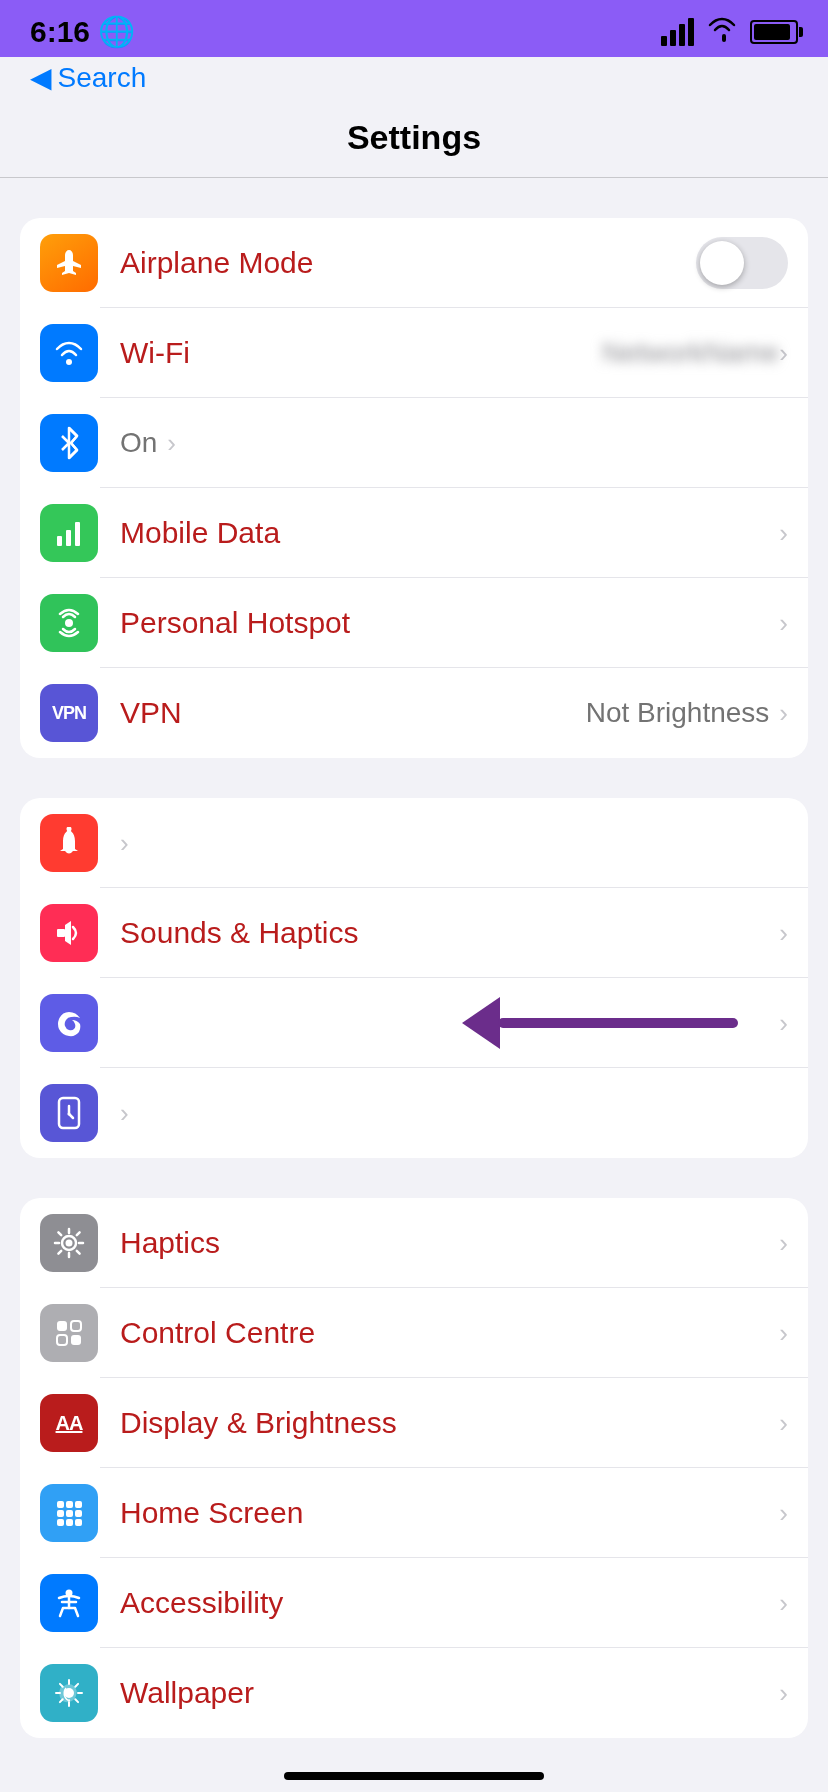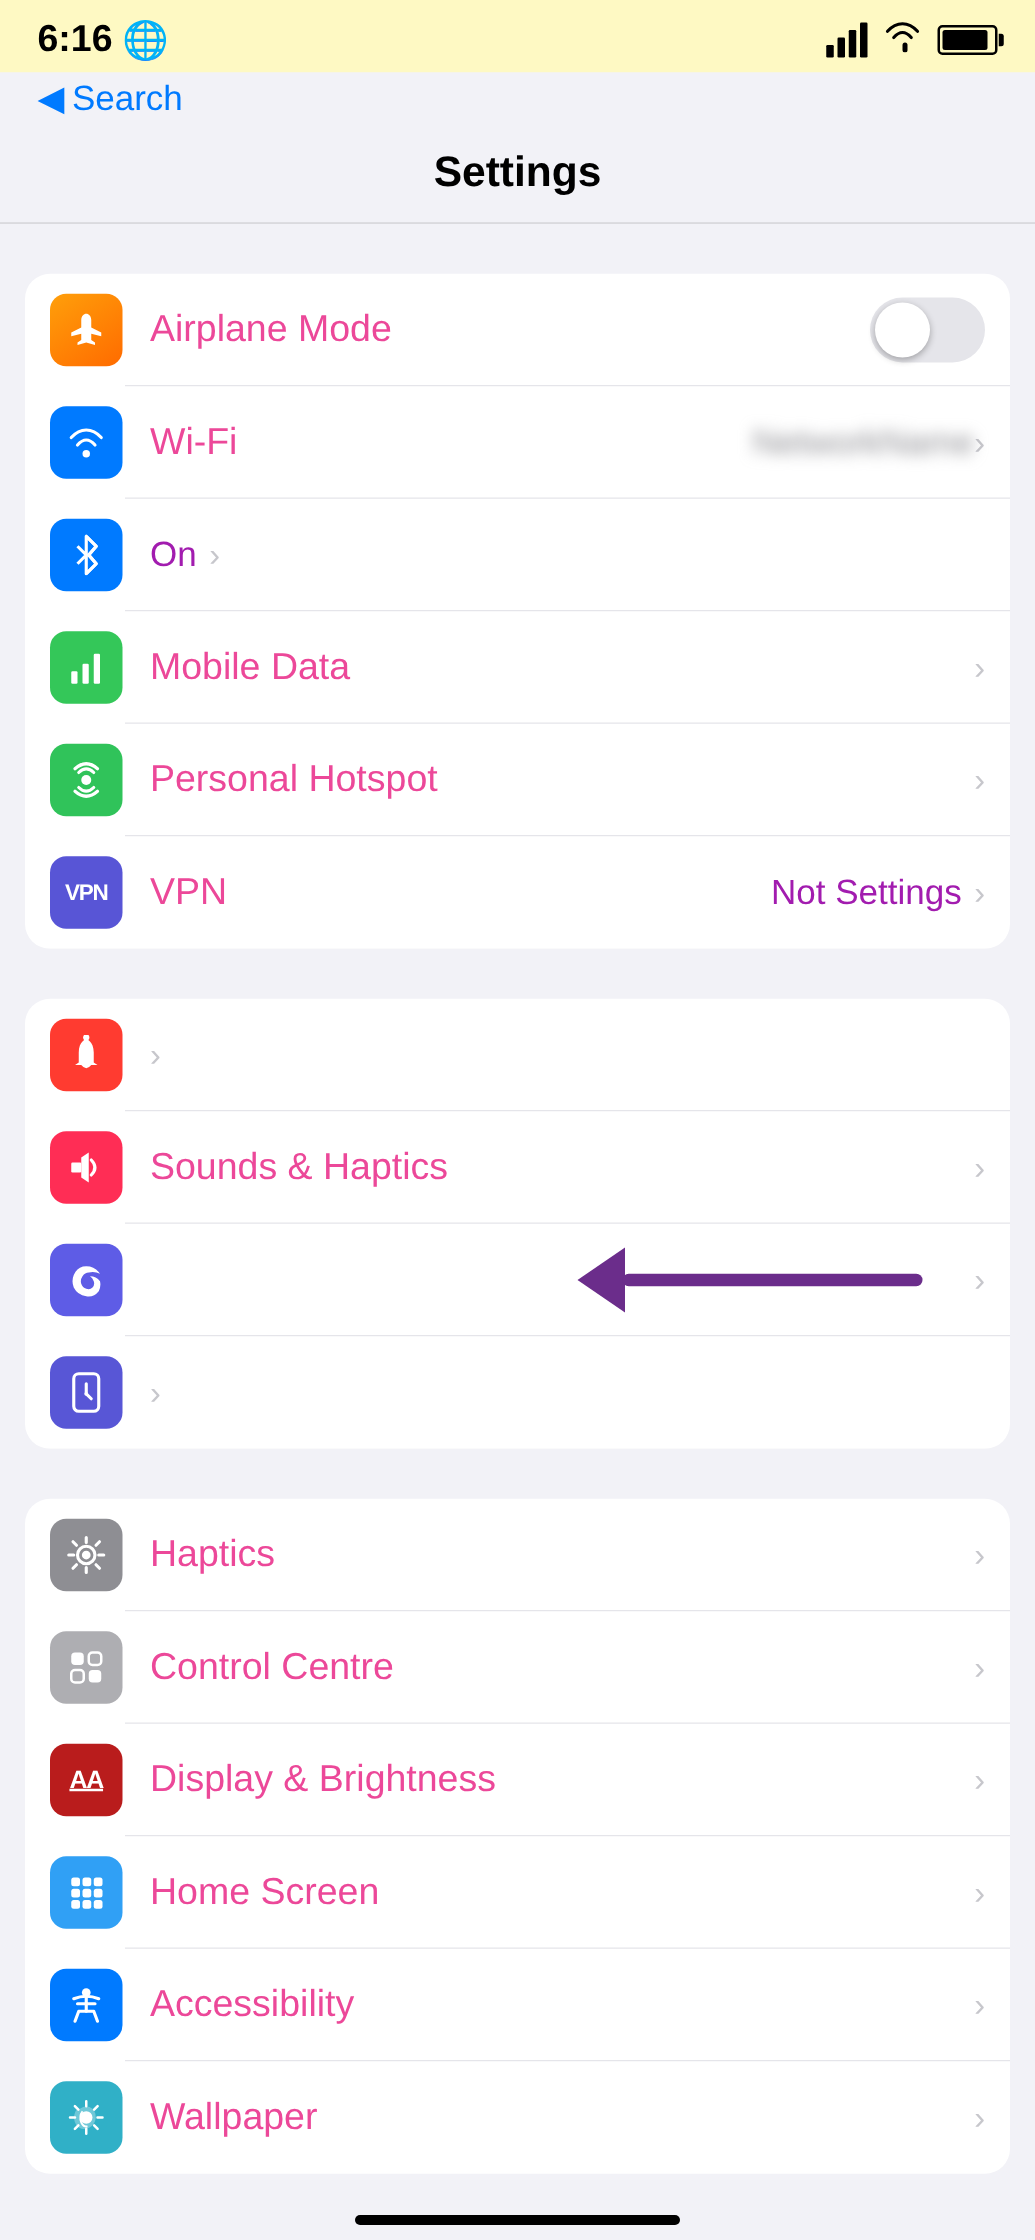--- a/index.html
+++ b/index.html
@@ -12,21 +12,21 @@
       font-family: -apple-system, 'SF Pro Text', 'Helvetica Neue', Arial, sans-serif;
       overflow-x: hidden;
     }
 
     
     .status-bar {
       display: flex;
       justify-content: space-between;
       align-items: center;
       padding: 14px 30px 8px 30px;
-      background: #fef9c3;
+      background: #8b5cf6;
       gap: 16px;
     }
     .status-left {
       display: flex;
       align-items: center;
       gap: 8px;
       font-size: 30px;
       font-weight: 600;
     }
     .status-right {
@@ -140,26 +140,26 @@
       justify-content: center;
       margin-right: 22px;
       flex-shrink: 0;
       font-size: 26px;
       color: #fff;
     }
 
     .row-label {
       flex: 1;
       font-size: 30px;
-      color: #ec4899;
+      color: #b91c1c;
     }
 
     .row-value {
       font-size: 28px;
-      color: #a21caf;
+      color: #737373;
       margin-right: 10px;
     }
 
     .row-chevron {
       color: #c7c7cc;
       font-size: 26px;
       font-weight: 300;
     }
 
     .toggle-switch {
@@ -341,21 +341,21 @@
           <path d="M25 25 Q16 33 7 25" stroke="white" stroke-width="2.5" fill="none" stroke-linecap="round"></path>
         </svg>
       </div>
       <span class="row-label">Personal Hotspot</span>
       <span class="row-chevron">›</span>
     </div>
 
     <div class="settings-row">
       <div class="row-icon bg-vpn" style="font-size:18px;font-weight:700;letter-spacing:-1px;">VPN</div>
       <span class="row-label">VPN</span>
-      <span class="row-value">Not Settings</span>
+      <span class="row-value">Not Brightness</span>
       <span class="row-chevron">›</span>
     </div>
 
   </div>
 </div>
 
 <div class="settings-group">
   <div class="spacer"></div>
   <div class="settings-card">
 

